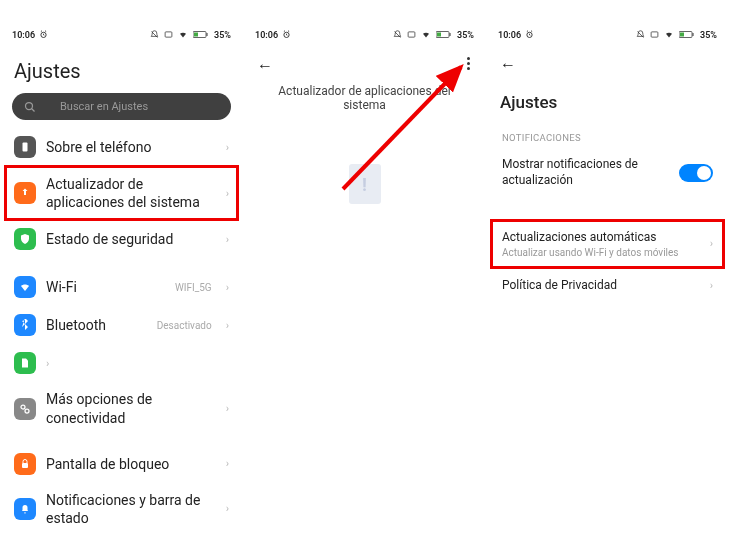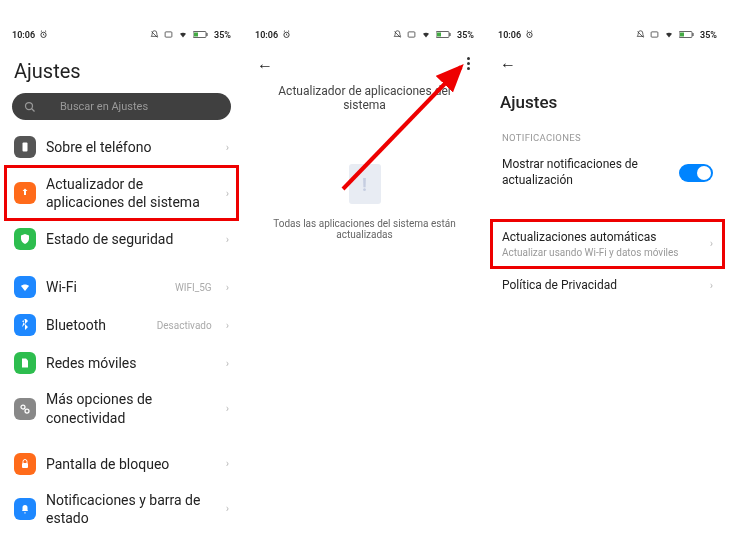--- a/index.html
+++ b/index.html
@@ -157,23 +157,20 @@
     <span class="item-suffix">Desactivado</span>
     <span class="chevron">›</span>
   </div>
 
   <div class="list-item">
     <div class="app-icon" style="background:#2dbd4e">
         <svg width="12" height="12" viewBox="0 0 24 24" fill="#fff">
           <path d="M6 3h8l4 4v14H6V3z"></path>
         </svg>
       </div>
-    <div class="item-text">
-        <span class="item-label">Redes móviles</span>
-      </div>
     <span class="chevron">›</span>
   </div>
 
   <div class="list-item">
     <div class="app-icon" style="background:#888">
         <svg width="12" height="12" viewBox="0 0 24 24" fill="none" stroke="#fff" stroke-width="2.5">
           <circle cx="8" cy="8" r="4"></circle>
           <circle cx="16" cy="16" r="4"></circle>
         </svg>
       </div>
@@ -259,21 +256,20 @@
         <div class="dot"></div>
     </div>
   </div>
 
   <div class="subheader">Actualizador de aplicaciones del sistema</div>
 
   <div class="doc-icon">
       <span style="color:#c5cde0">!</span>
     </div>
 
-  <div class="status-msg">Todas las aplicaciones del sistema están actualizadas</div>
 
   <svg class="arrow-overlay" style="left:90px;top:36px;width:150px;height:140px" viewBox="0 0 150 140">
     <defs>
         <marker id="ah" markerWidth="8" markerHeight="8" refX="6" refY="3" orient="auto">
           <polygon points="0 0, 7 3, 0 6" fill="#e00"></polygon>
         </marker>
       </defs>
     <line x1="10" y1="130" x2="128" y2="8" stroke="#e00" stroke-width="4" marker-end="url(#ah)"></line>
   </svg>
 </div>

